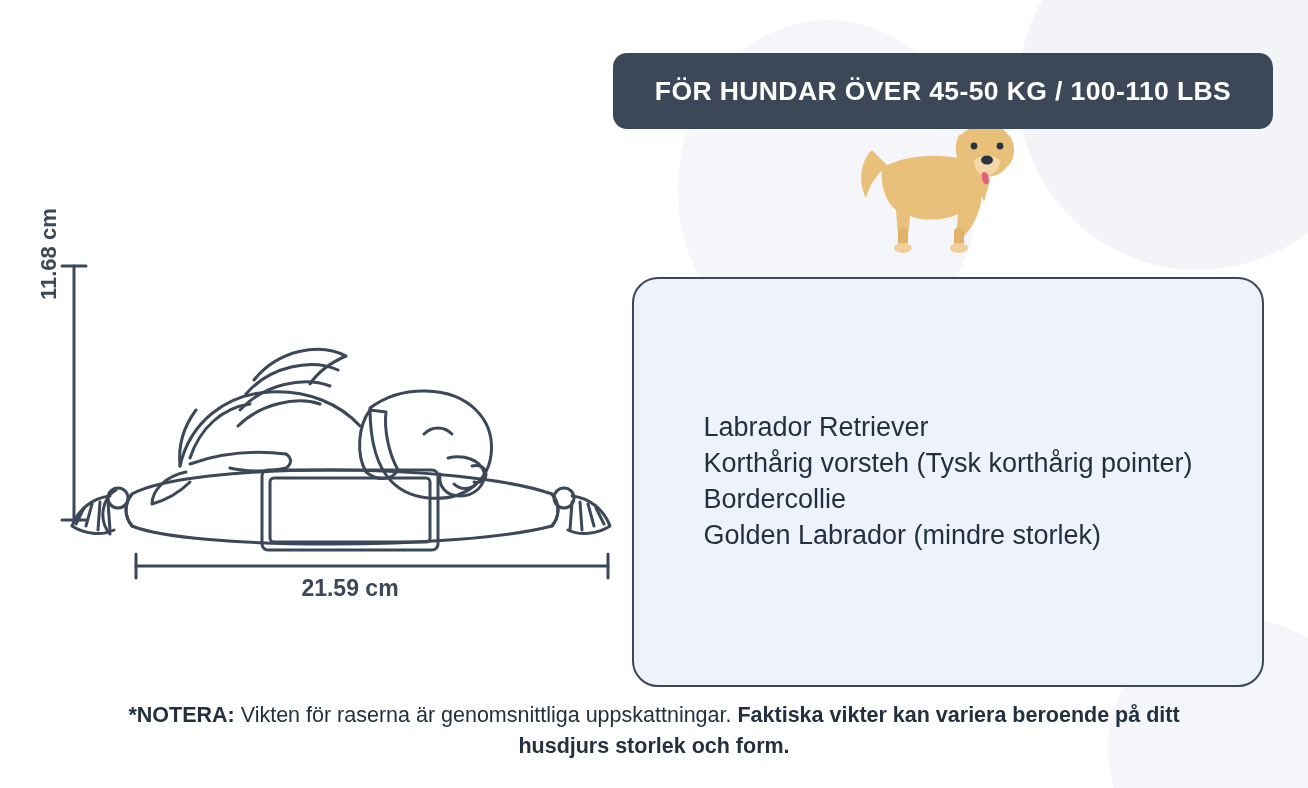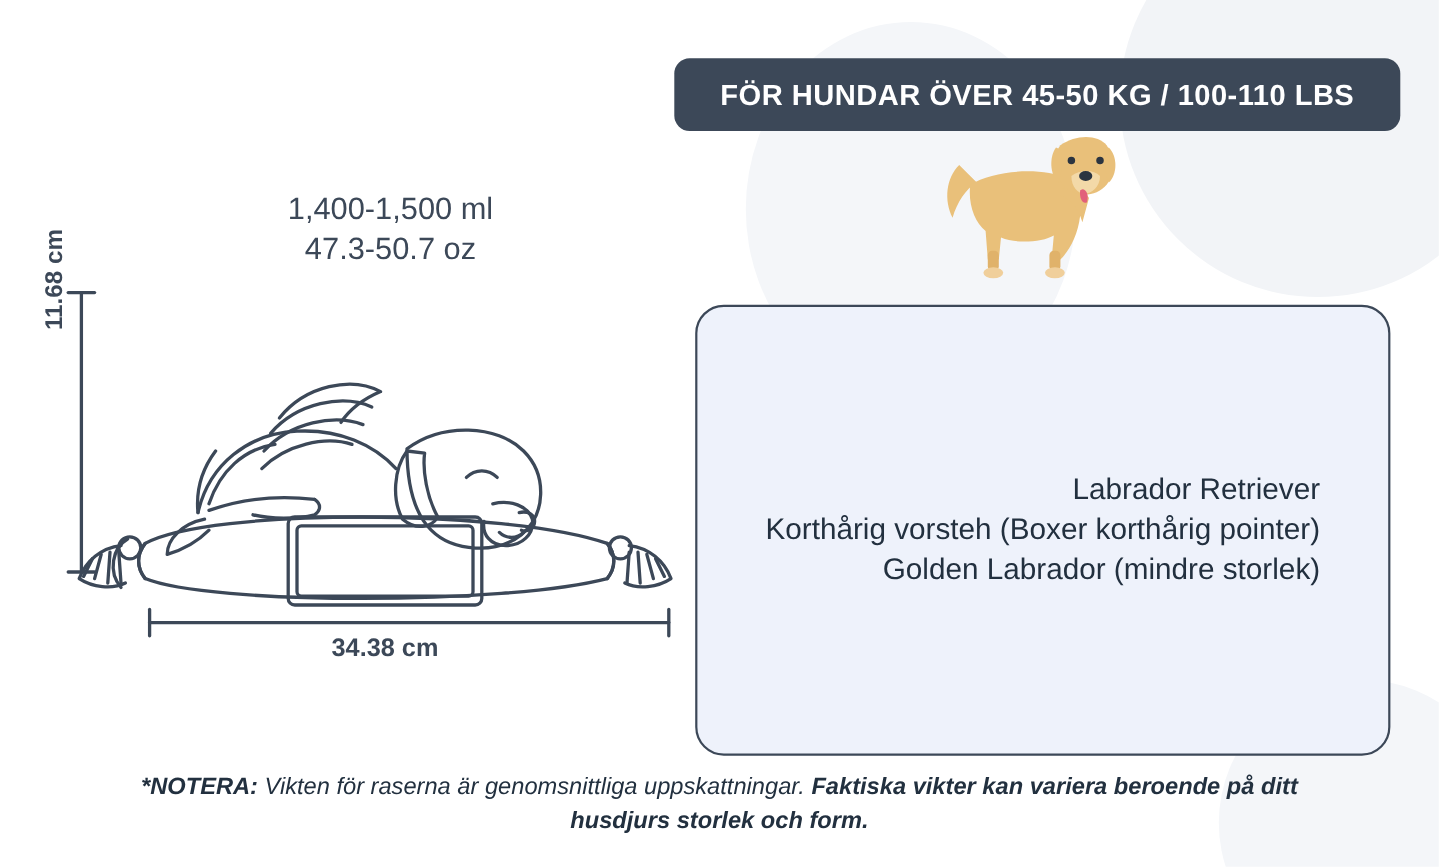--- a/index.html
+++ b/index.html
@@ -48,21 +48,21 @@
     bottom: -90px;
     background: #f4f6f9;
   }
 
   
   .header-pill {
     position: absolute;
     left: 613px;
     top: 53px;
     width: 660px;
-    height: 66px;
+    height: 76px;
     background: #3c4858;
     border-radius: 14px;
     display: flex;
     align-items: center;
     justify-content: center;
     z-index: 5;
   }
   .header-pill .title {
     color: #ffffff;
     font-size: 26.5px;
@@ -137,39 +137,38 @@
     height: 406px;
     background: #eef2fb;
     border: 2px solid #3c4858;
     border-radius: 26px;
     display: flex;
     align-items: center;
     justify-content: center;
     z-index: 3;
   }
   .breeds-list {
-    text-align: right;
+    text-align: left;
     color: #22303f;
     font-size: 27px;
     line-height: 1.33;
   }
   .breeds-list div {
     white-space: nowrap;
   }
 
   
   .footnote {
     position: absolute;
     left: 104px;
     top: 700px;
     width: 1100px;
     text-align: center;
     color: #22303f;
     font-size: 21.5px;
-    font-style: italic;
     line-height: 1.45;
     z-index: 3;
   }
   .footnote b { font-weight: bold; }
 </style>
 </head>
 <body>
 
 <div class="stage">
 
@@ -214,24 +213,20 @@
         <rect x="102" y="118" width="10" height="18" rx="4"></rect>
       </g>
 
       <g fill="#f0cf9b">
         <ellipse cx="51" cy="138" rx="9" ry="5"></ellipse>
         <ellipse cx="107" cy="138" rx="9" ry="5"></ellipse>
       </g>
     </svg>
   </div>
 
-  <div class="volume">
-    <div>1,400-1,500 ml</div>
-    <div>47.3-50.7 oz</div>
-  </div>
 
   <div class="pillow-area">
     <svg viewBox="0 0 600 360" width="600" height="360" aria-hidden="true">
       <g fill="none" stroke="#3c4858" stroke-width="3" stroke-linecap="round" stroke-linejoin="round">
 
         <line x1="34" y1="8" x2="34" y2="262"></line>
         <line x1="22" y1="8" x2="46" y2="8"></line>
         <line x1="22" y1="262" x2="46" y2="262"></line>
 
         <line x1="96" y1="308" x2="568" y2="308"></line>
@@ -284,26 +279,27 @@
         <path d="M206 136 C230 108 272 100 298 112"></path>
         <path d="M200 152 C224 126 264 118 290 128"></path>
         <path d="M198 168 C220 146 256 138 280 146"></path>
 
         <path d="M146 214 C126 218 112 232 112 246 C126 242 140 234 150 224"></path>
       </g>
     </svg>
   </div>
 
   <div class="dim-v-label">11.68 cm</div>
-  <div class="dim-h-label">34.38 cm</div>
+  <div class="dim-h-label">21.59 cm</div>
 
   <div class="breeds-card">
     <div class="breeds-list">
       <div>Labrador Retriever</div>
-      <div>Korthårig vorsteh (Boxer korthårig pointer)</div>
+      <div>Korthårig vorsteh (Tysk korthårig pointer)</div>
+      <div>Bordercollie</div>
       <div>Golden Labrador (mindre storlek)</div>
     </div>
   </div>
 
   <div class="footnote">
     <b>*NOTERA:</b><span> Vikten för raserna är genomsnittliga uppskattningar. </span><b>Faktiska vikter kan variera beroende på ditt husdjurs storlek och form.</b>
   </div>
 
 </div>
 

